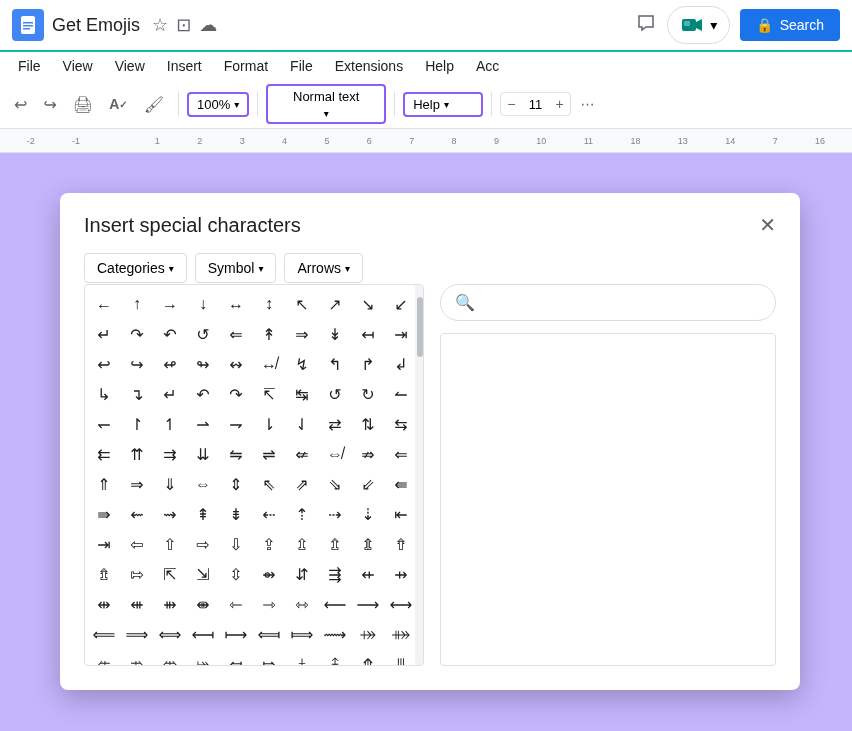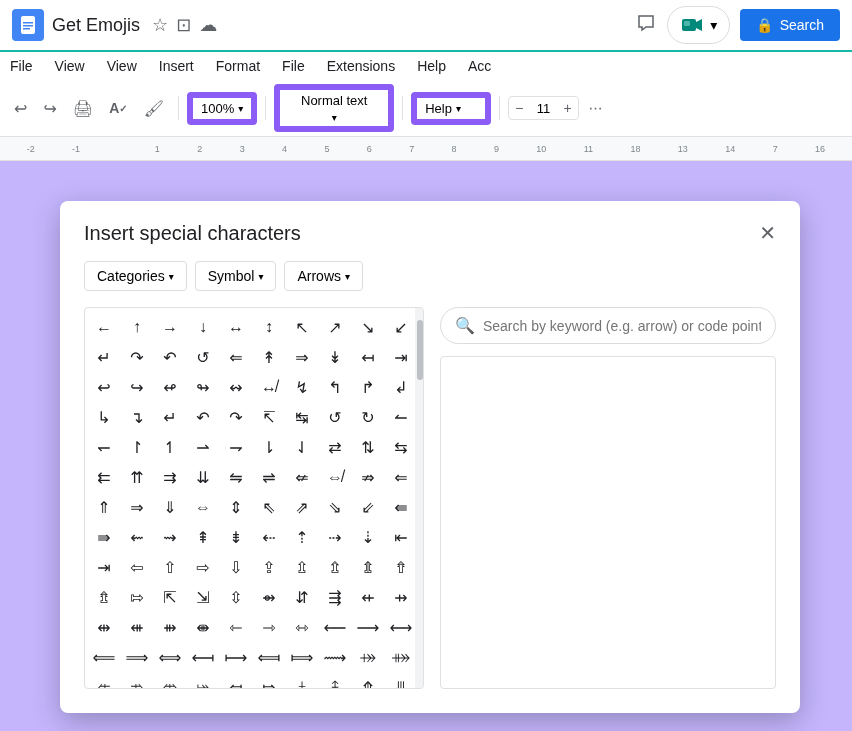--- a/index.html
+++ b/index.html
@@ -35,42 +35,42 @@
     .share-btn {
       background: #1a73e8; color: white; border: none; border-radius: 4px;
       padding: 8px 16px; font-size: 14px; font-weight: 500; cursor: pointer;
       display: flex; align-items: center; gap: 6px;
     }
 
     
     .menu-bar {
       display: flex;
       align-items: center;
-      padding: 2px 0;
+      padding: 2px 8px;
       gap: 2px;
       font-size: 14px; color: #202124;
     }
     .menu-item { padding: 4px 10px; border-radius: 4px; cursor: pointer; }
 
     
     .toolbar {
       display: flex;
       align-items: center;
       padding: 4px 8px;
       gap: 4px;
       border-bottom: 1px solid #e0e0e0;
       font-size: 14px;
     }
     .toolbar-btn {
       padding: 4px 6px; border-radius: 4px; cursor: pointer; color: #5f6368;
       display: flex; align-items: center; font-size: 16px; border: none; background: none;
     }
     .toolbar-separator { width: 1px; height: 24px; background: #e0e0e0; margin: 0 4px; }
     .toolbar-select {
-      border: 6px solid #8b5cf6; border-radius: 4px; padding: 3px 8px;
+      border: 2px solid #8b5cf6; border-radius: 4px; padding: 3px 8px;
       font-size: 13px; cursor: pointer; background: white;
       display: flex; align-items: center; gap: 4px;
     }
     .toolbar-select.style-select { min-width: 120px; flex-direction: column; }
     .toolbar-select.font-select { min-width: 80px; }
     .font-size-area {
       display: flex; align-items: center; border: 1px solid #e0e0e0; border-radius: 4px;
     }
     .font-size-btn { padding: 3px 6px; cursor: pointer; font-size: 14px; color: #5f6368; border: none; background: none; }
     .font-size-val { padding: 3px 6px; font-size: 13px; min-width: 28px; text-align: center; }
@@ -105,21 +105,21 @@
     }
     .dialog-header {
       display: flex; align-items: center; justify-content: space-between;
       margin-bottom: 16px;
     }
     .dialog-title { font-size: 20px; color: #202124; font-weight: 400; }
     .close-btn {
       background: none; border: none; font-size: 20px; color: #5f6368; cursor: pointer;
     }
     .dialog-filters {
-      display: flex; gap: 8px; margin-bottom: 16px;
+      display: flex; gap: 8px; margin-bottom: 1px;
     }
     .filter-btn {
       border: 1px solid #dadce0; border-radius: 4px; padding: 6px 12px;
       font-size: 14px; background: white; cursor: pointer;
       display: flex; align-items: center; gap: 4px;
     }
     .chevron { font-size: 10px; }
 
     
     .dialog-body { display: flex; gap: 16px; }
@@ -433,19 +433,18 @@
             <div class="sym-cell">⤋</div>
           </div>
         <div class="scrollbar">
           <div class="scrollbar-thumb"></div>
         </div>
       </div>
 
       <div class="right-panel">
         <div class="search-box">
           <span class="search-icon">🔍</span>
-          <input class="search-input" type="text" placeholder="Search by keyword (e.g. arrow) or code point" style="">
         </div>
         <div class="preview-box"></div>
       </div>
     </div>
   </div>
 </div>
 
 </body></html>

